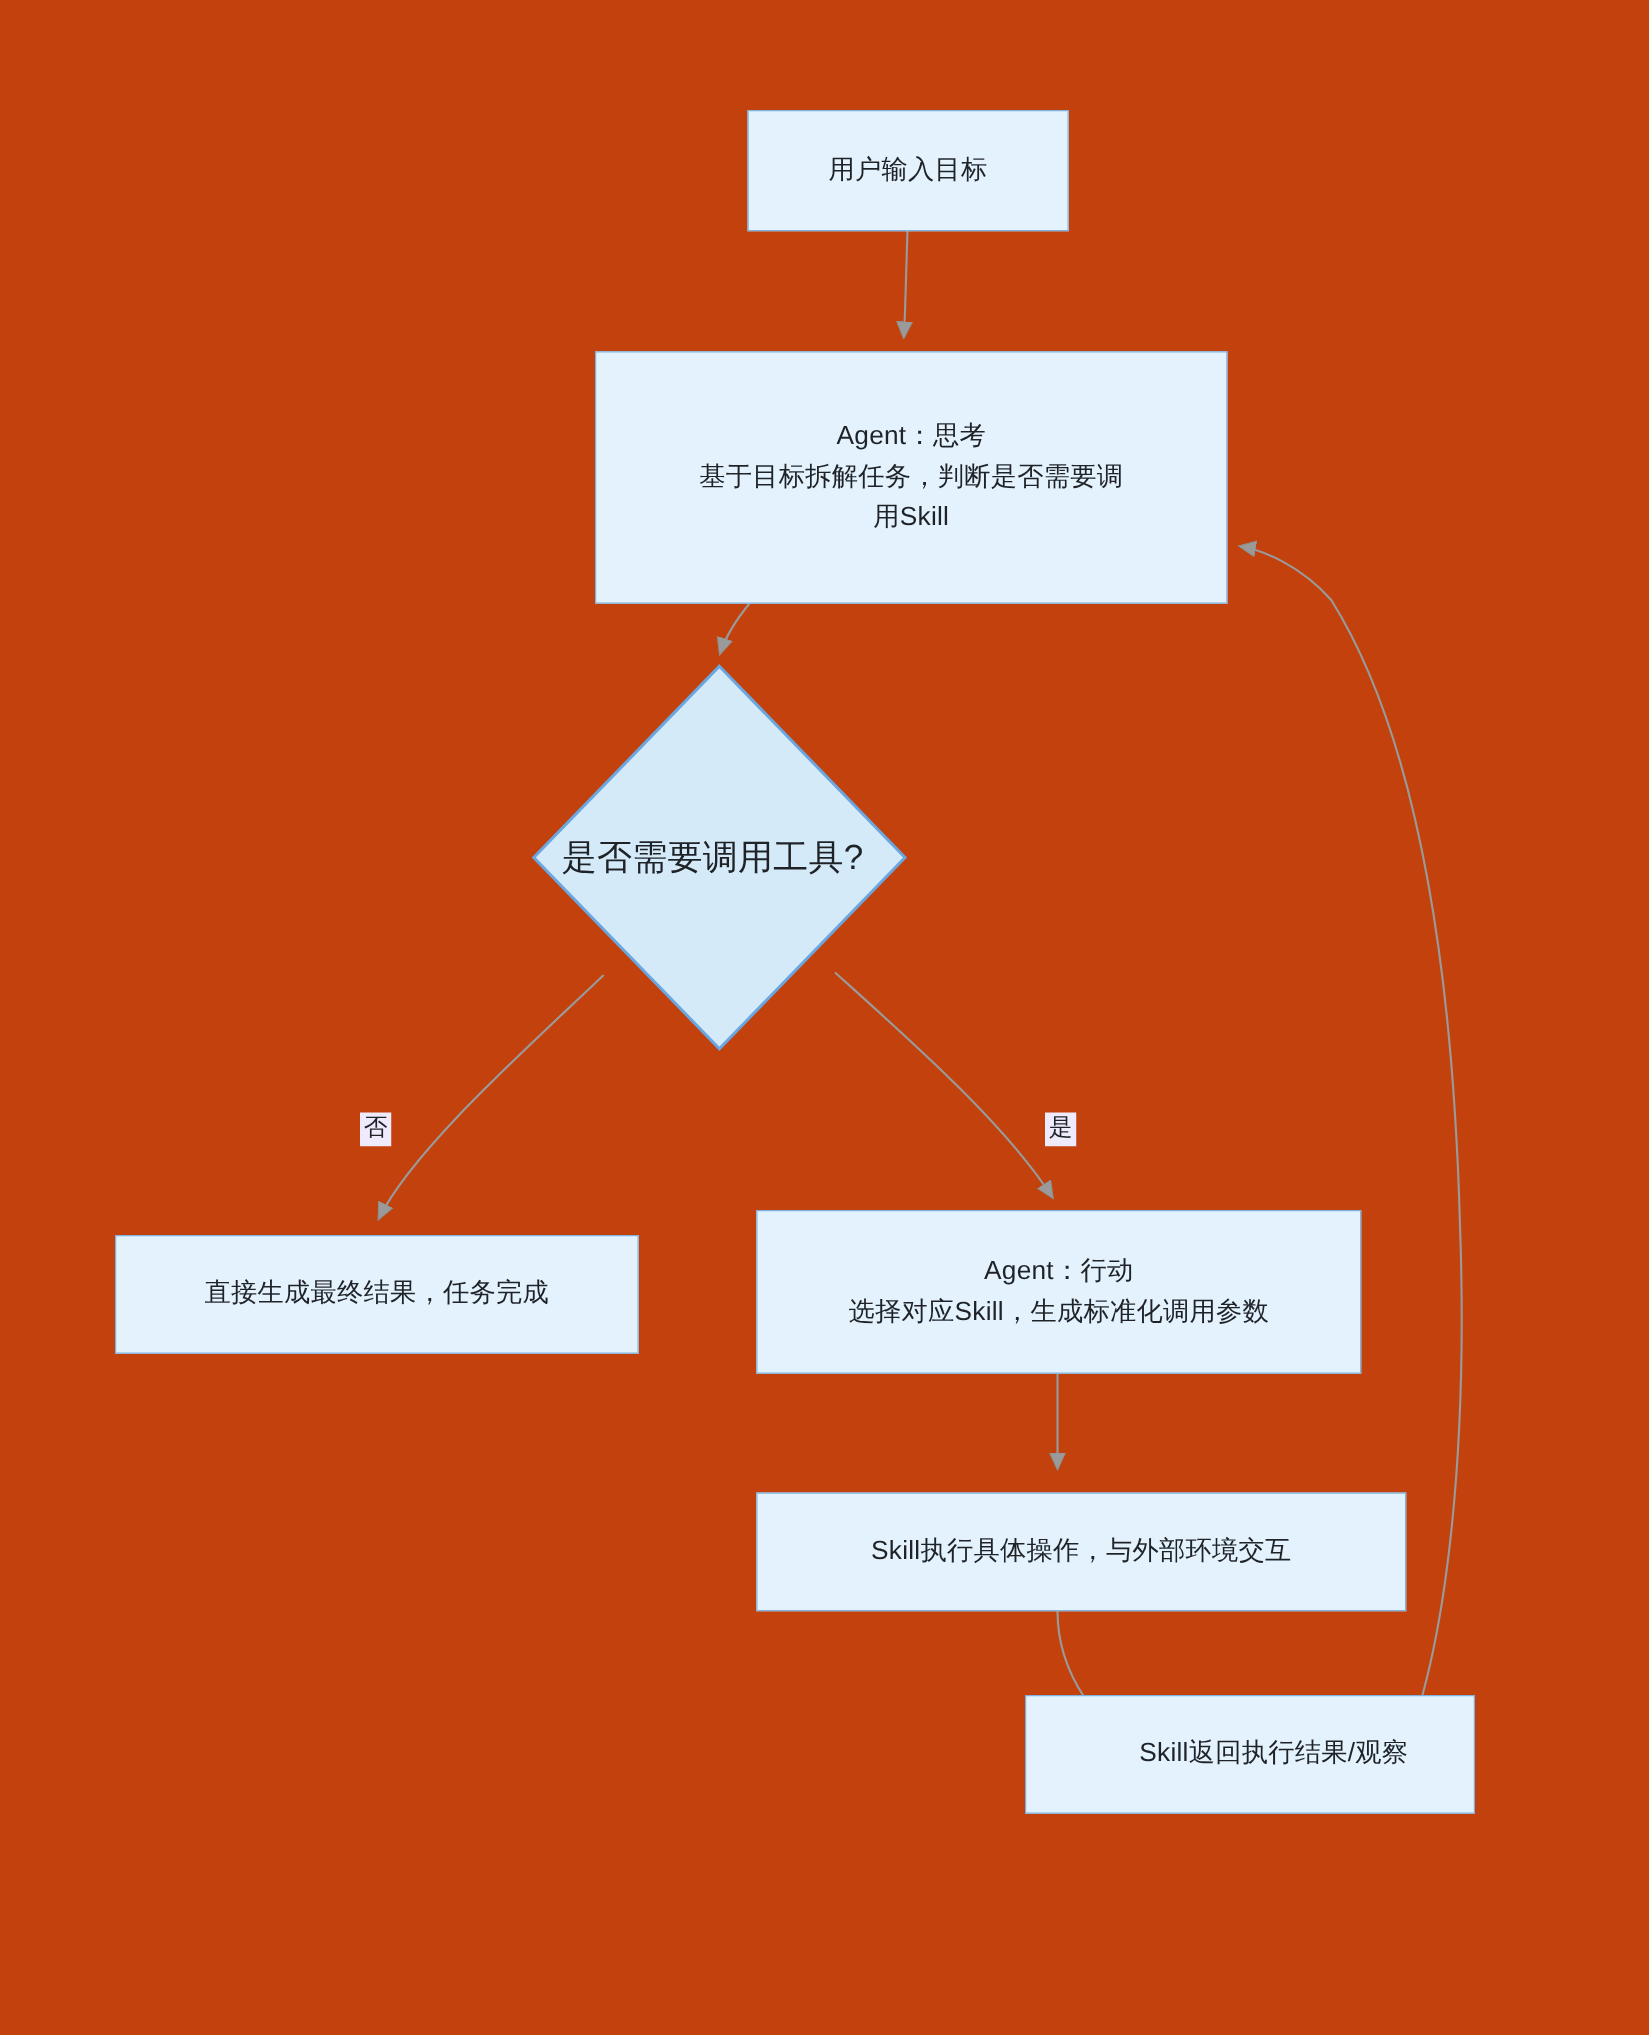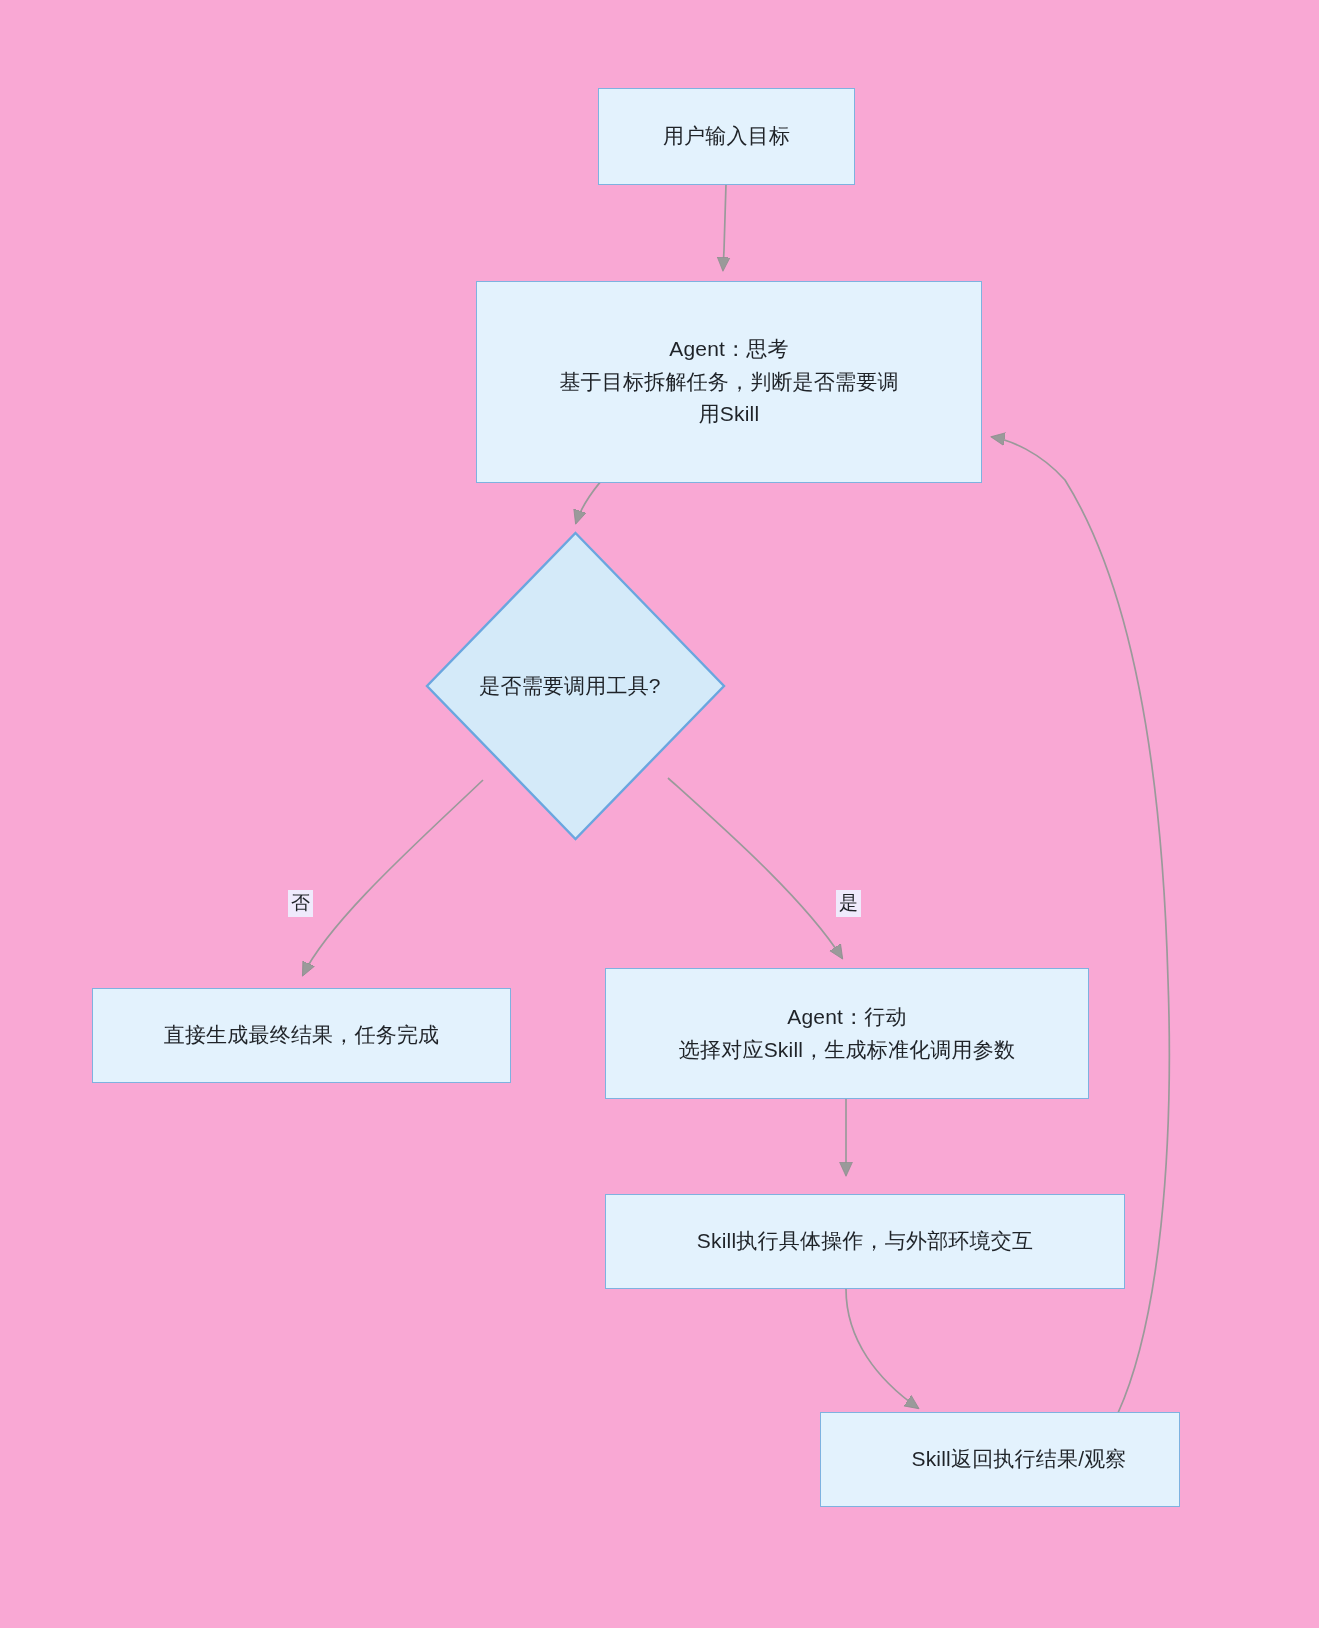--- a/index.html
+++ b/index.html
@@ -7,21 +7,21 @@
     padding: 0;
     background: #ffffff;
   }
   body {
     font-family: "Liberation Sans", "DejaVu Sans", sans-serif;
   }
   #canvas {
     position: relative;
     width: 1319px;
     height: 1628px;
-    background: #f9a8d4;
+    background: #c2410c;
     overflow: hidden;
   }
   .node {
     position: absolute;
     box-sizing: border-box;
     background: #e3f2fd;
     border: 1.6px solid #7eb2e0;
     color: #1f2328;
     display: flex;
     align-items: center;
@@ -47,21 +47,21 @@
     position: absolute;
     inset: 0;
   }
   .decision .decision-text {
     position: absolute;
     left: 0;
     right: 11px;
     top: 50%;
     transform: translateY(-50%);
     text-align: center;
-    font-size: 21px;
+    font-size: 28px;
     color: #1f2328;
     letter-spacing: 0.2px;
   }
   
   .edge-label {
     position: absolute;
     background: #efeafc;
     color: #1f2328;
     font-size: 19px;
     line-height: 1.2;
@@ -133,17 +133,17 @@
 
   <div class="node" style="left:605px; top:968px; width:484px; height:131px;">
     <span class="node-text">Agent：行动
 选择对应Skill，生成标准化调用参数</span>
   </div>
 
   <div class="node" style="left:605px; top:1194px; width:520px; height:95px;">
     <span class="node-text">Skill执行具体操作，与外部环境交互</span>
   </div>
 
-  <div class="node" style="left:820px; top:1412px; width:360px; height:95px;padding-left:38px;">
+  <div class="node" style="left:820px; top:1356px; width:360px; height:95px;padding-left:38px;">
     <span class="node-text">Skill返回执行结果/观察</span>
   </div>
 
 </div>
 
 </body></html>

